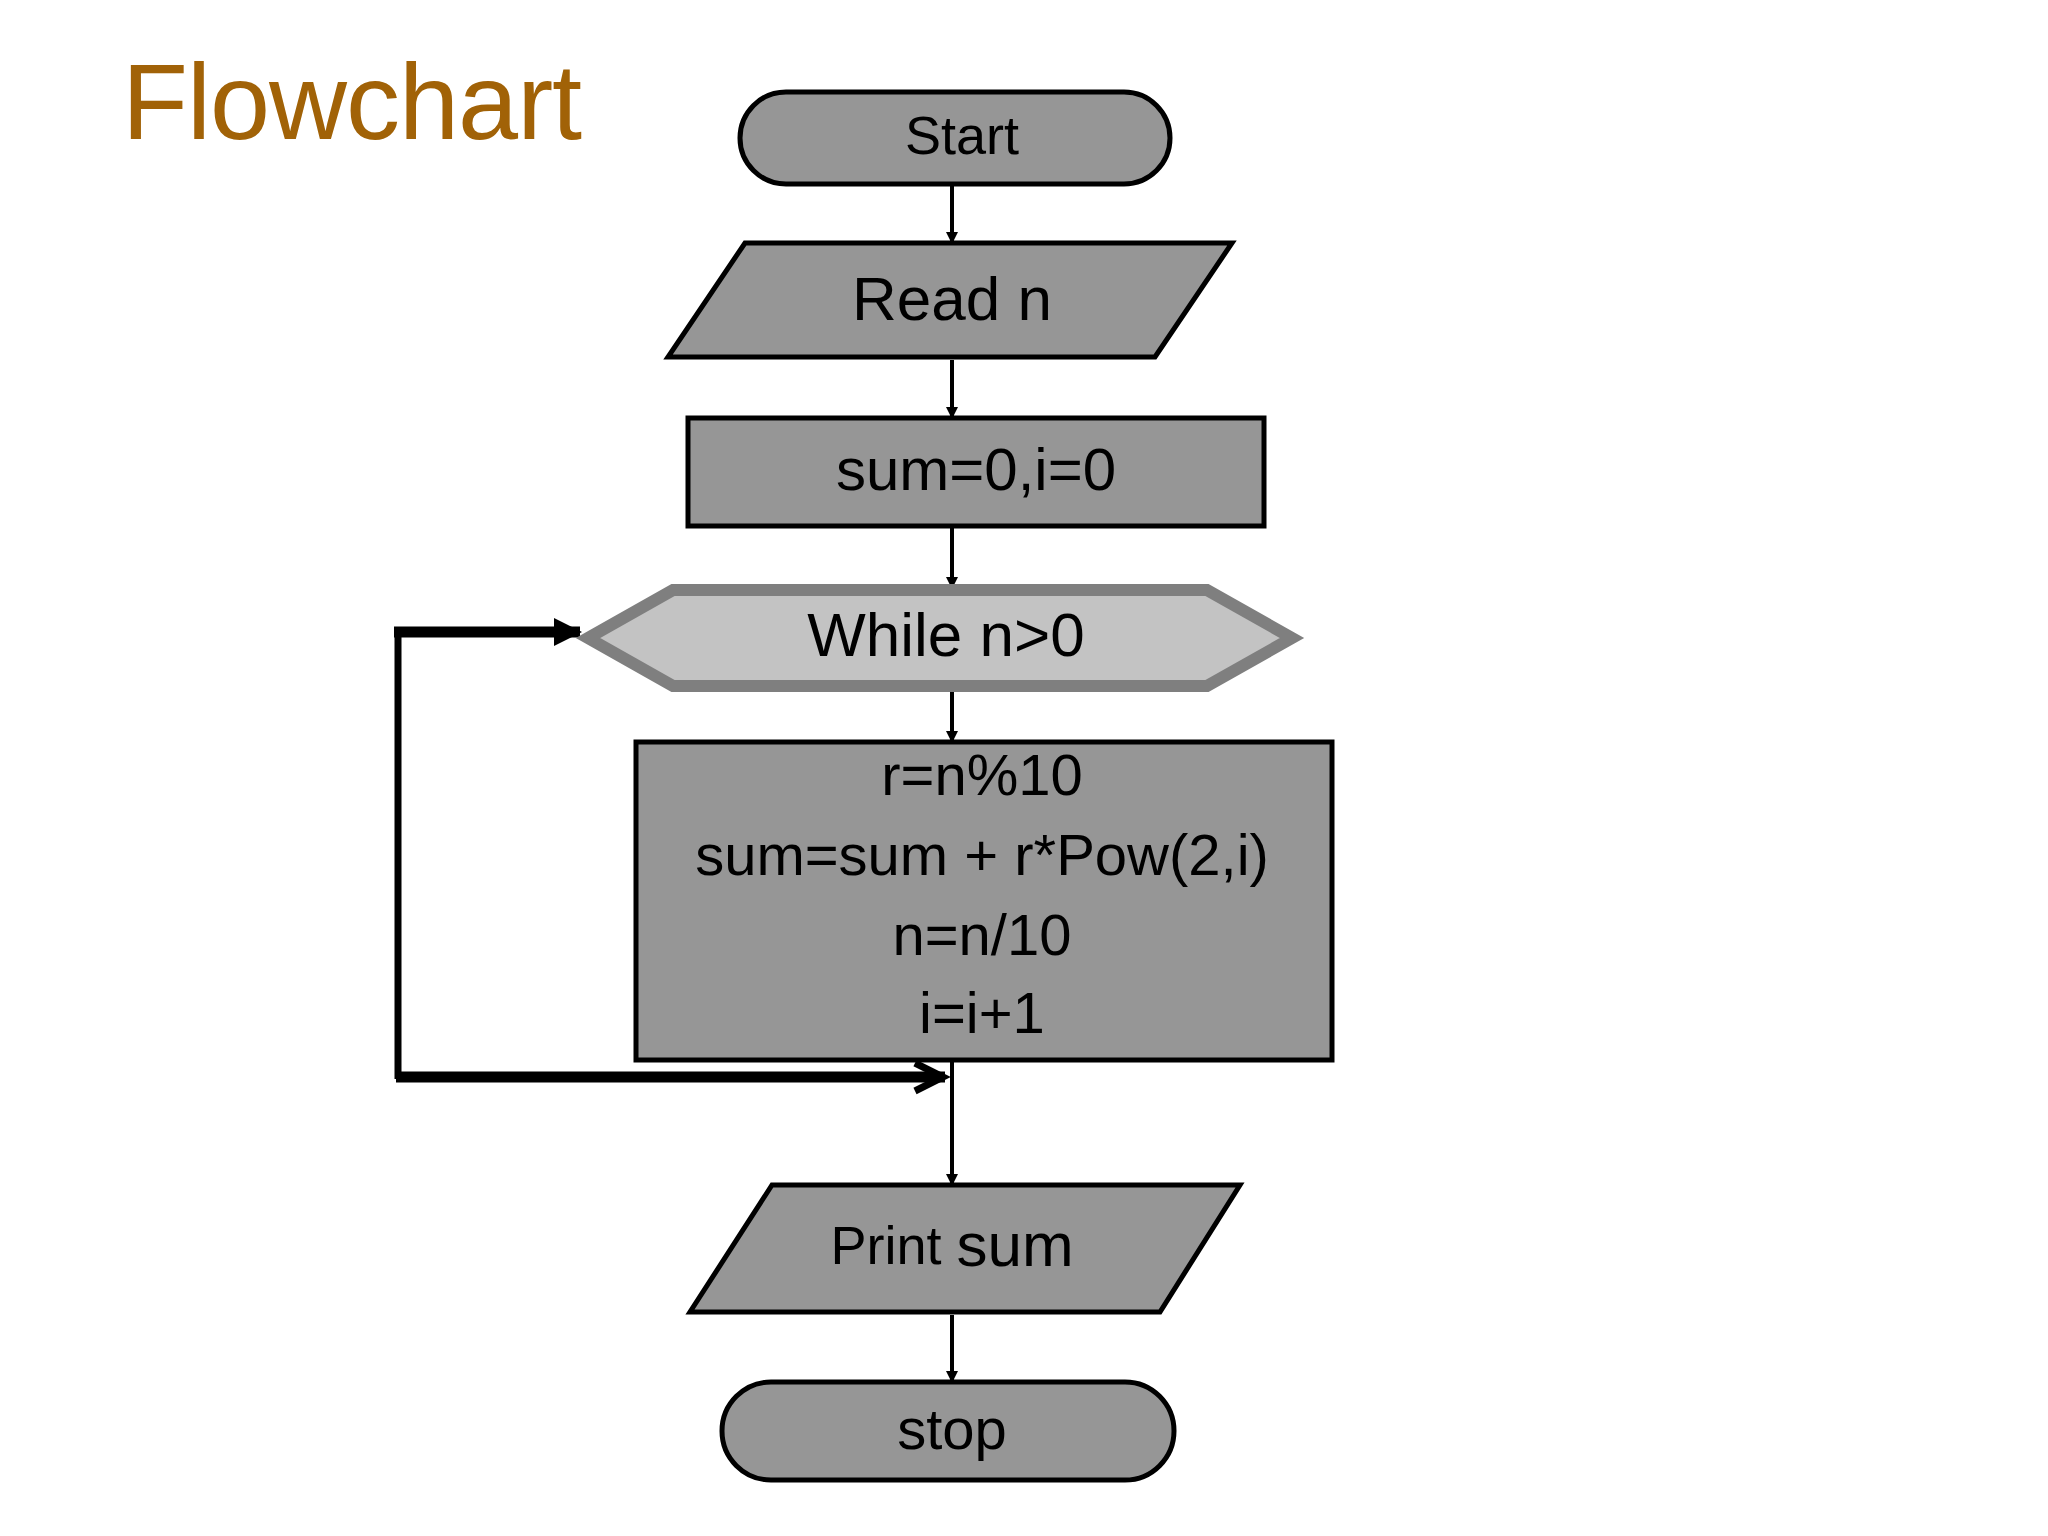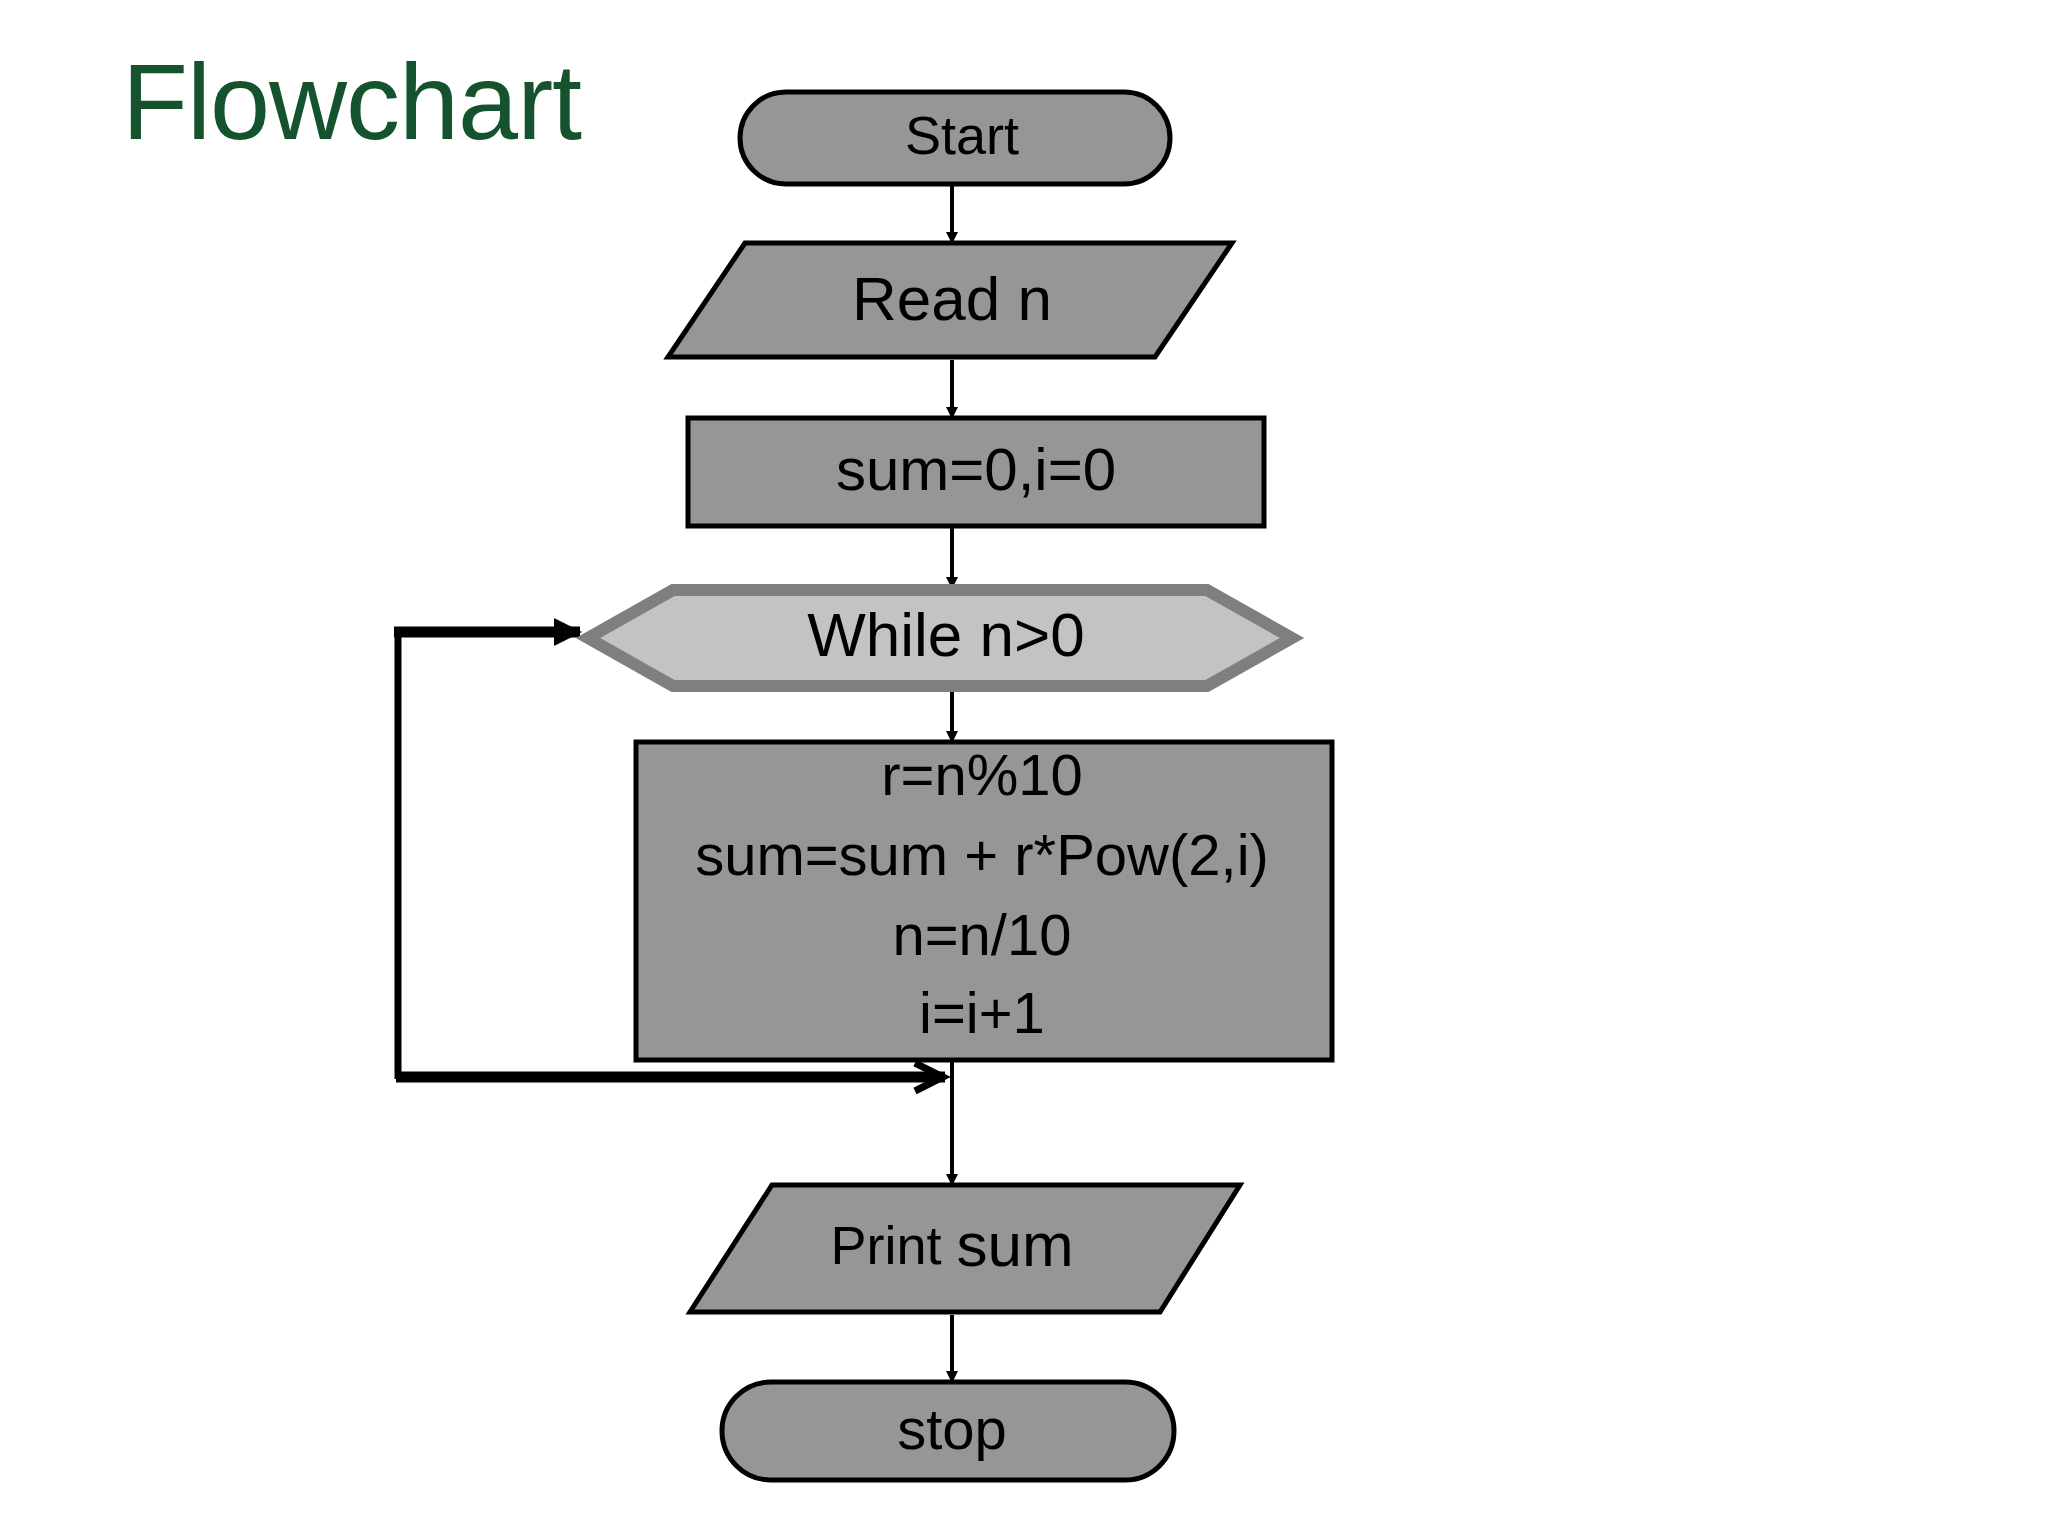--- a/index.html
+++ b/index.html
@@ -22,21 +22,21 @@
     height: 1536px;
     background: #ffffff;
   }
   #page-title {
     position: absolute;
     left: 122px;
     top: 48px;
     font-family: "Liberation Sans", sans-serif;
     font-size: 108px;
     line-height: 1;
-    color: #14532d;
+    color: #a16207;
     white-space: nowrap;
     letter-spacing: -1px;
   }
   svg#flow {
     position: absolute;
     left: 0;
     top: 0;
     width: 2048px;
     height: 1536px;
     display: block;

